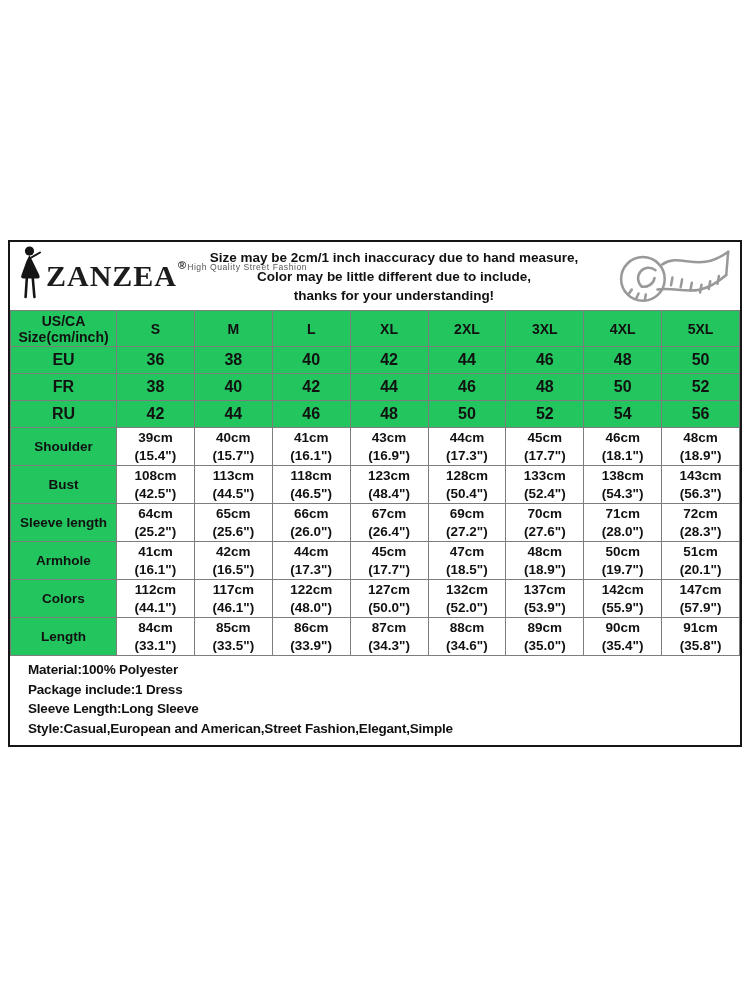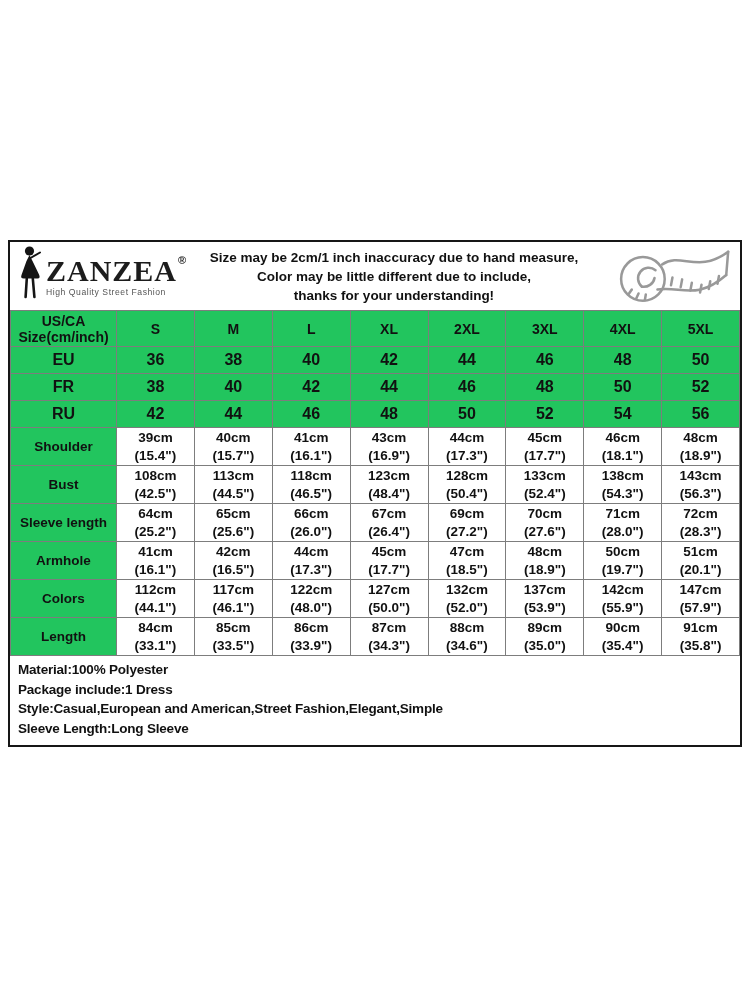--- a/index.html
+++ b/index.html
@@ -2,39 +2,39 @@
 <html><head>
 <meta charset="utf-8">
 <style>
   html,body{margin:0;padding:0;background:#ffffff;}
   body{width:750px;height:1000px;position:relative;font-family:"Liberation Sans",sans-serif;color:#111;}
   .chart-box{position:absolute;left:8px;top:240px;width:730px;border:2px solid #161616;background:#fff;box-sizing:content-box;}
 
   
   .hdr{display:flex;align-items:center;height:68px;}
   .logo{width:176px;display:flex;align-items:center;padding-left:8px;box-sizing:border-box;}
-  .logo-text{display:flex;flex-direction:column;margin-left:2px;}
+  .logo-text{display:flex;flex-direction:row;margin-left:2px;}
   .brandline{font-family:"Liberation Serif",serif;font-weight:bold;font-size:30px;line-height:1;letter-spacing:1px;display:flex;align-items:flex-start;color:#1c1c1c;}
   .reg{font-size:11px;font-family:"Liberation Sans",sans-serif;margin-top:-1px;margin-left:1px;}
   .tagline{font-size:8.6px;color:#555;letter-spacing:0.55px;margin-top:1px;white-space:nowrap;}
   .disc{flex:1;text-align:center;font-weight:bold;font-size:13.5px;line-height:19px;}
   .tape{width:138px;display:flex;justify-content:center;align-items:center;}
 
   
   table{border-collapse:collapse;width:100%;table-layout:fixed;}
   td{border:1px solid #7d7d7d;text-align:center;vertical-align:middle;font-weight:bold;padding:0;}
   .gray{background:#22c55e;}
   .hdr-row td{height:35px;font-size:14px;}
   .corner{font-size:13.5px;line-height:16px;}
   .region-row td{height:26px;font-size:16px;}
   .measure-row td{height:37px;font-size:13.5px;line-height:17.5px;}
   .blk{display:block;}
 
   
-  .info{padding:4px 6px 7px 8px;}
+  .info{padding:4px 6px 7px 18px;}
   .info-line{font-size:13.5px;font-weight:bold;line-height:19.5px;letter-spacing:-0.2px;white-space:nowrap;}
 </style>
 </head>
 <body>
 
 <div class="chart-box">
 
   <div class="hdr">
     <div class="logo">
       <span>
@@ -351,17 +351,17 @@
             <span class="blk">91cm</span>
             <span class="blk">(35.8")</span>
           </td>
     </tr>
   </tbody>
     </table>
 
   <div class="info">
     <div class="info-line">Material:100% Polyester</div>
     <div class="info-line">Package include:1 Dress</div>
+    <div class="info-line">Sleeve Length:Long Sleeve</div>
     <div class="info-line">Style:Casual,European and American,Street Fashion,Elegant,Simple</div>
-    <div class="info-line">Sleeve Length:Long Sleeve</div>
   </div>
 
 </div>
 
 </body></html>

